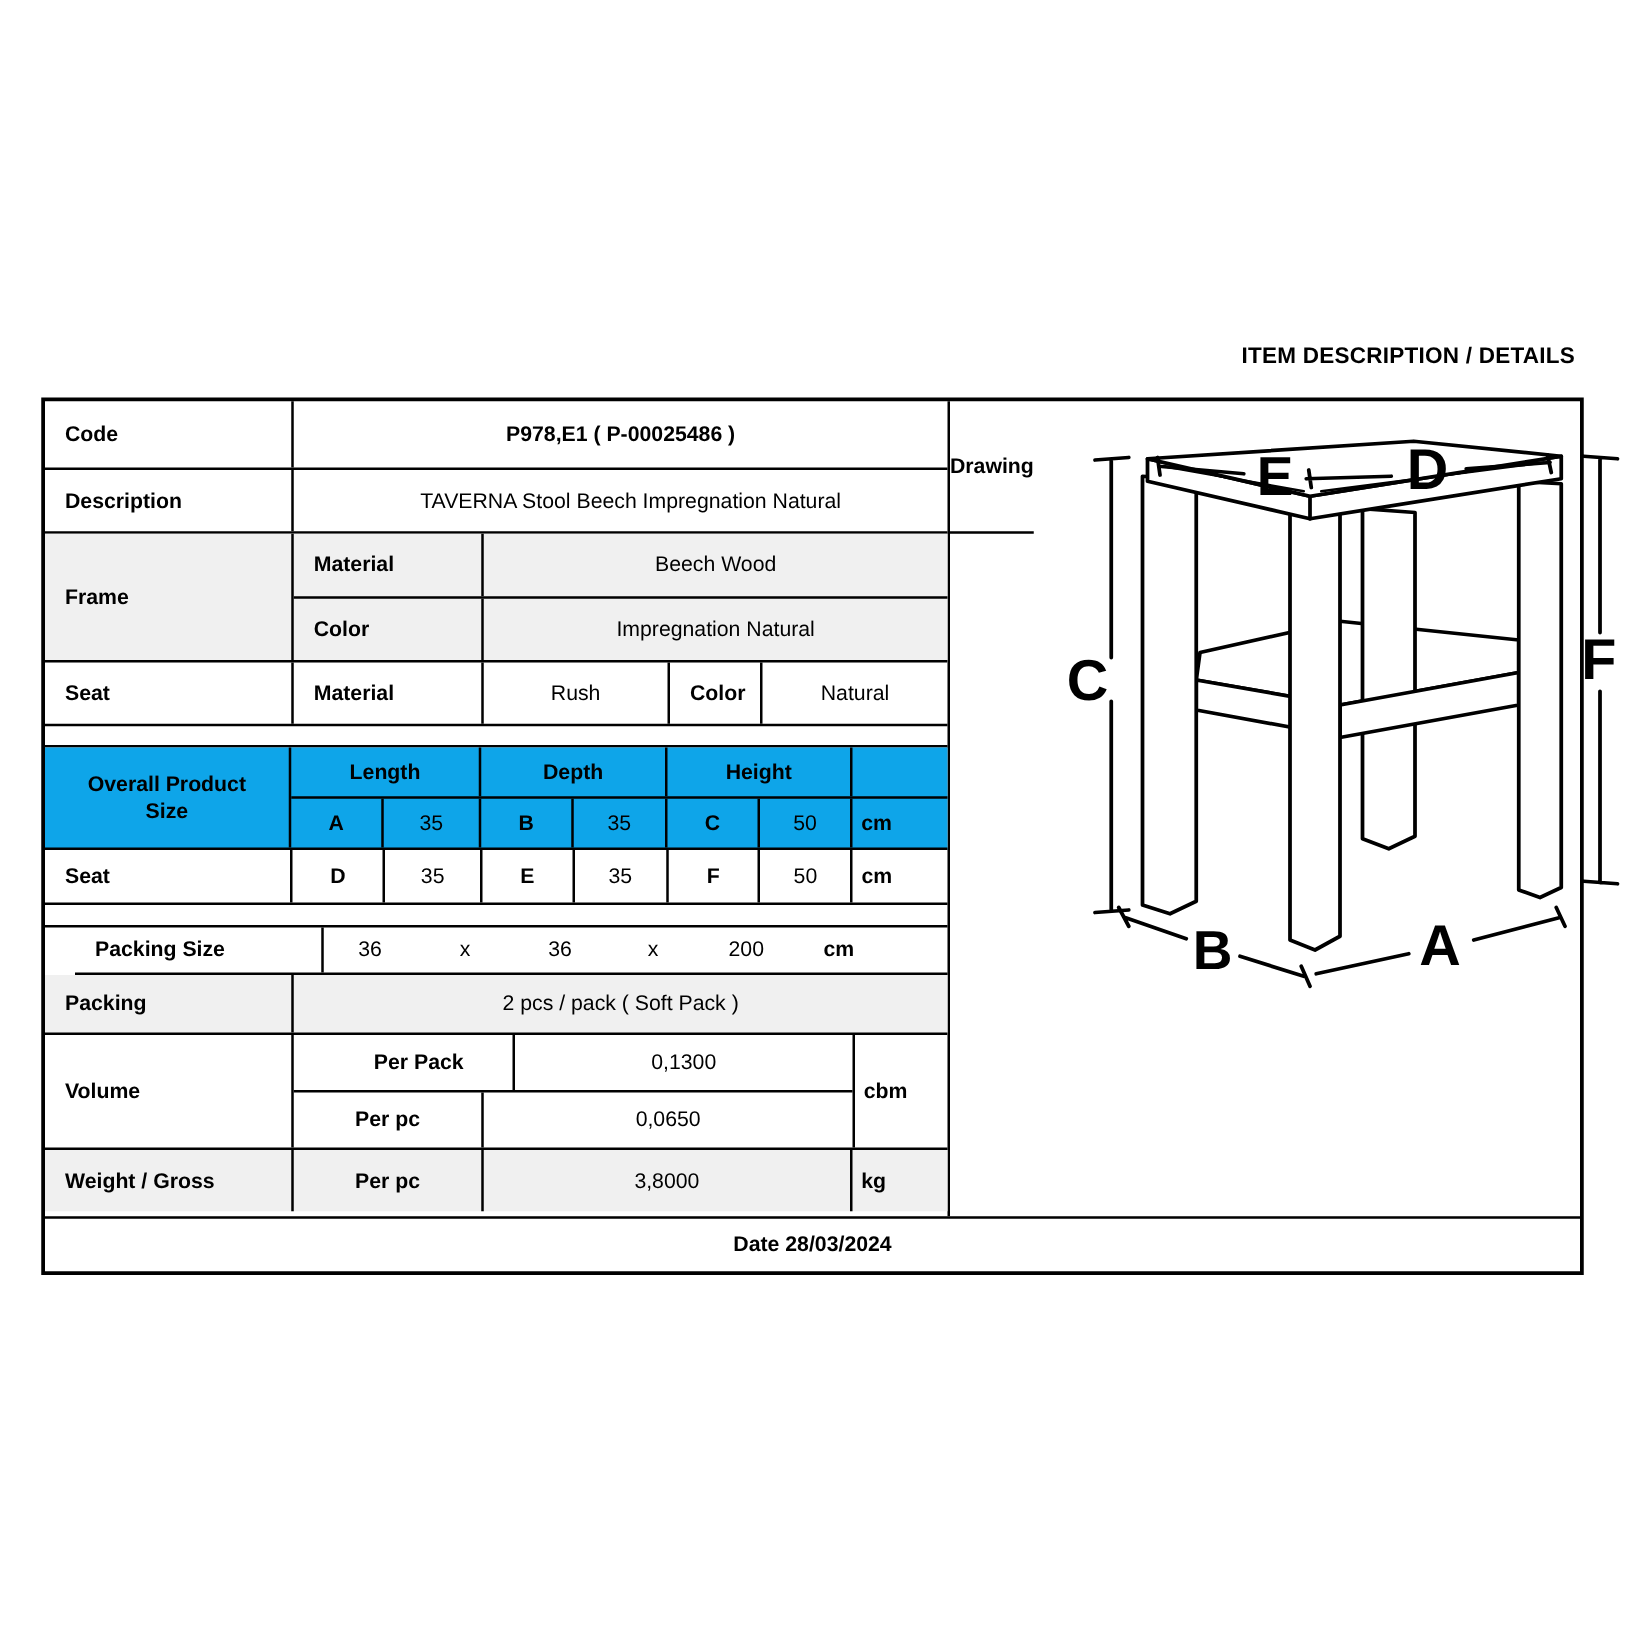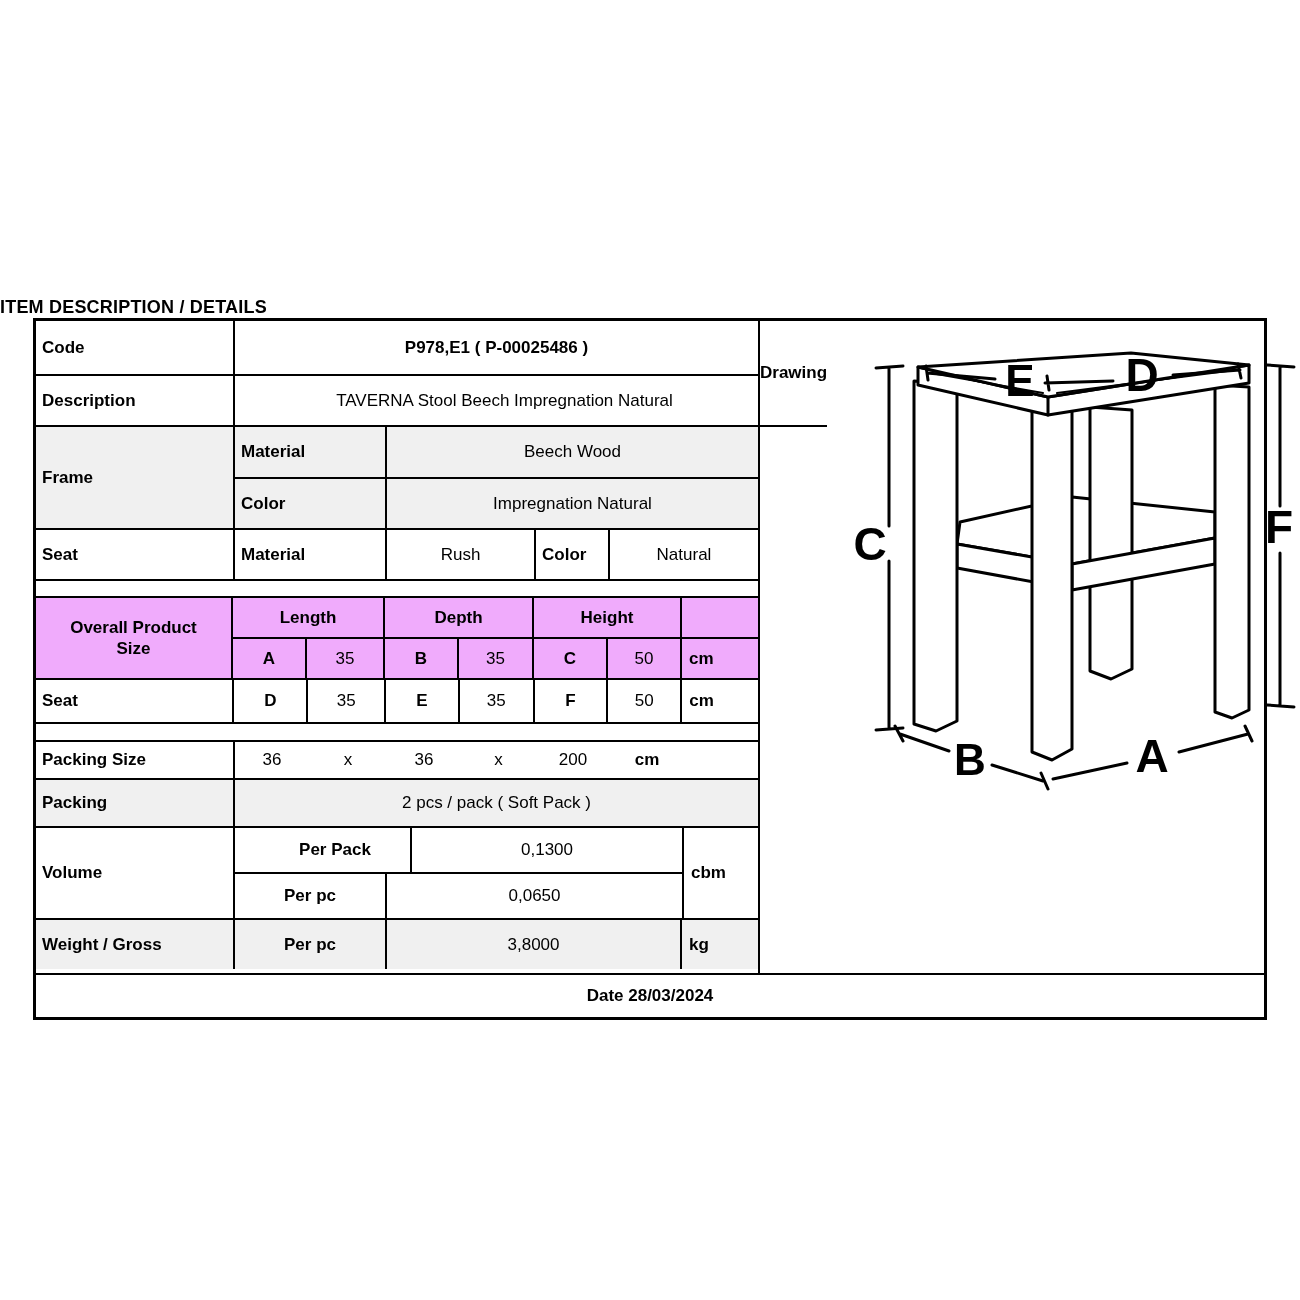--- a/index.html
+++ b/index.html
@@ -1,53 +1,53 @@
 <!DOCTYPE html>
 <html><head>
 <meta charset="utf-8">
 <style>
   * { box-sizing: border-box; margin: 0; padding: 0; }
   html,body { width:1300px; height:1300px; background:#ffffff;
     font-family:"Liberation Sans", sans-serif; color:#000; }
   #page { position:relative; width:1300px; height:1300px; background:#fff; overflow:hidden; }
 
-  .title { position:absolute; left:0; top:297px; width:1260px; text-align:left;
+  .title { position:absolute; left:0; top:274px; width:1260px; text-align:right;
     font-size:18px; font-weight:bold; letter-spacing:.2px; }
 
   #spec-table { position:absolute; left:33px; top:318px; width:1234px; height:702px;
     border:3px solid #000; display:flex; flex-direction:column; font-size:17px; }
 
   .main { display:flex; flex:1 1 auto; min-height:0; }
   .left-col { width:724px; border-right:2px solid #000; display:flex; flex-direction:column; }
   .right-col { flex:1 1 auto; display:flex; flex-direction:row; }
 
   .row { display:flex; align-items:stretch; }
   .bb { border-bottom:2px solid #000; }
   .cell { display:flex; align-items:center; justify-content:center; text-align:center; }
   .br { border-right:2px solid #000; }
-  .lbl { font-weight:bold; justify-content:flex-start; padding-left:6px; text-align:left; }
+  .lbl { font-weight:bold; justify-content:flex-start; padding-left:16px; text-align:left; }
   .bold { font-weight:bold; }
   .gray { background:#f0f0f0; }
-  .yellow { background:#f0abfc; }
+  .yellow { background:#0ea5e9; }
   .vstack { display:flex; flex-direction:column; flex:1 1 auto; }
 
   
   .w-label { width:199px; }
   .w-sub   { width:152px; }
   .w-74 { width:74px; } .w-78 { width:78px; } .w-75 { width:75px; }
   .w-149 { width:149px; } .w-148 { width:148px; }
   .w-unit { width:76px; justify-content:flex-start; padding-left:7px; font-weight:bold; }
   .grow { flex:1 1 auto; }
 
   .h-code {height:55px;} .h-desc {height:51px;gap:16px;}
   .h-frame {height:103px;} .h-fm {height:52px;} .h-fc {height:49px;}
   .h-seat {height:51px;}
   .h-gap1 {height:17px;} .h-gap2 {height:18px;}
   .h-sizehdr {height:42px;} .h-abc {height:40px;} .h-def {height:44px;}
-  .h-packsize {height:38px;} .h-packing {height:48px;}
+  .h-packsize {height:38px;margin-left:24px;} .h-packing {height:48px;}
   .h-vol {height:92px;} .h-vol1 {height:46px;padding-left:25px;} .h-vol2 {height:44px;}
   .h-weight {height:49px;}
   .h-drawhdr {height:106px;}
 
   .date-row { height:44px; border-top:2px solid #000; display:flex;
     align-items:center; justify-content:center; font-weight:bold; }
 
   .draw-area { flex:1 1 auto; position:relative; }
   .draw-area svg { position:absolute; left:0; top:0; }
   .dim-label { font-weight:bold; font-family:"Liberation Sans", sans-serif; }

